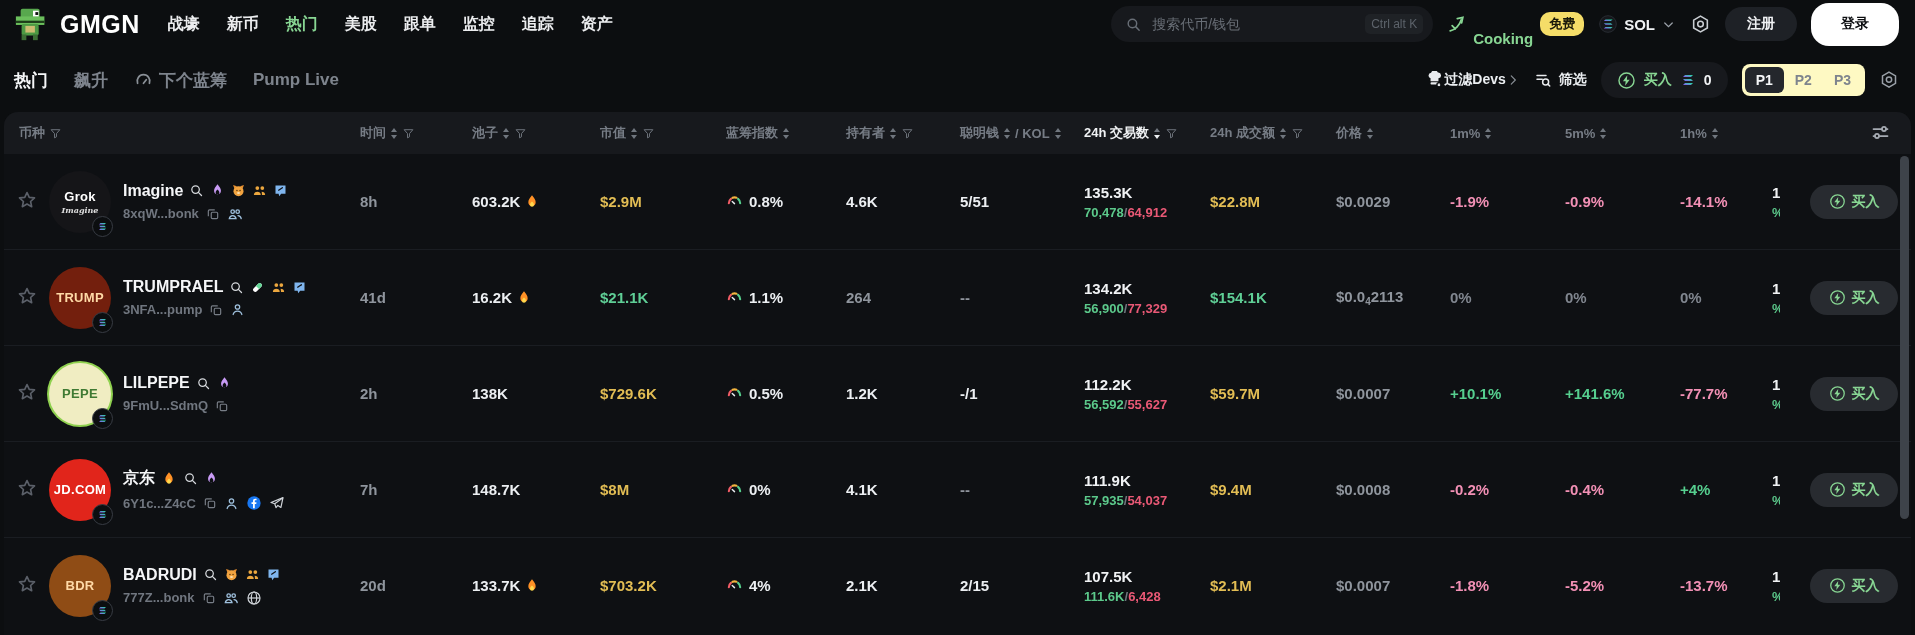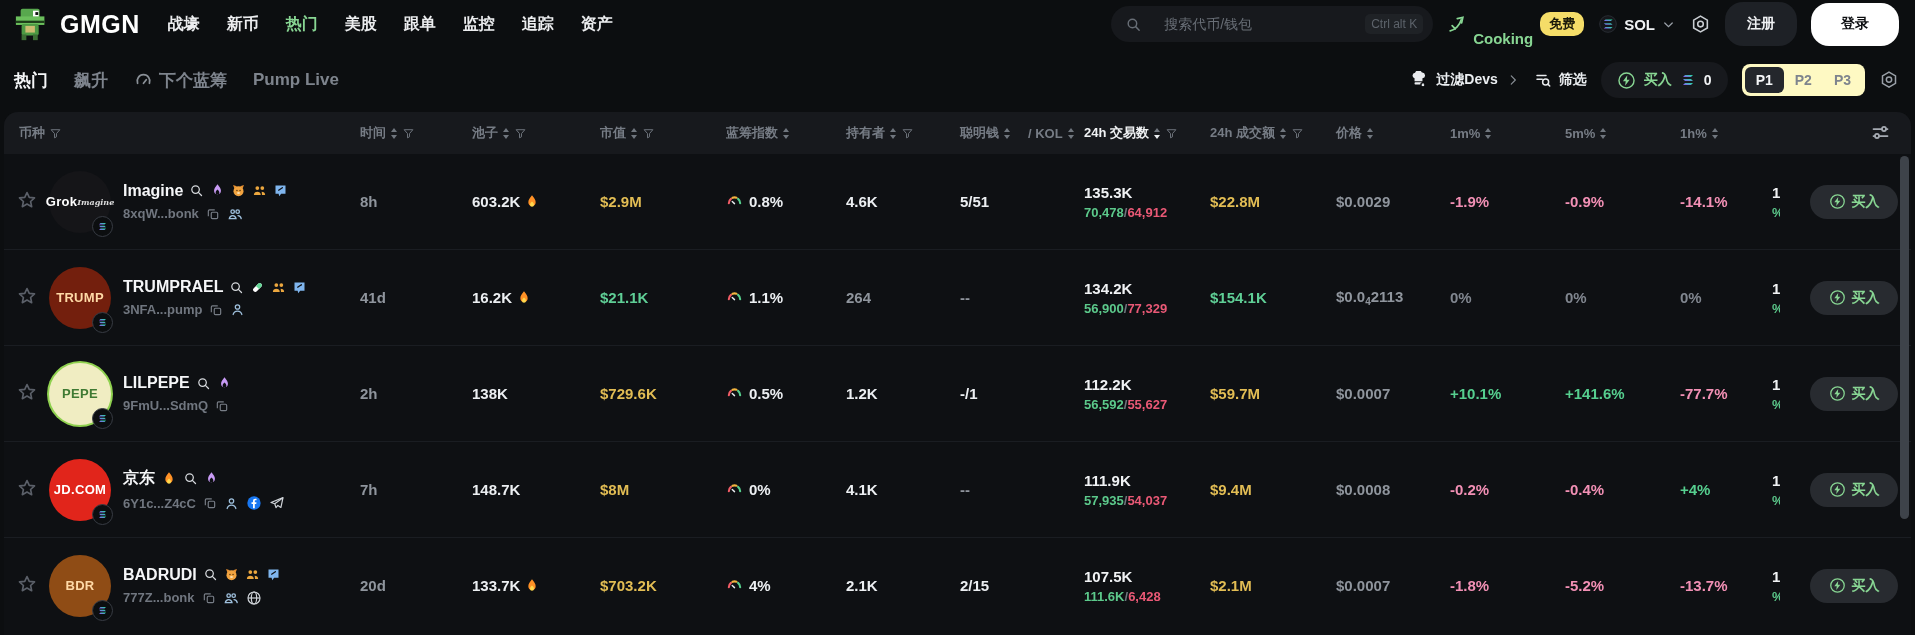--- a/index.html
+++ b/index.html
@@ -9,41 +9,41 @@
 
   
   .topnav{height:48px;display:flex;align-items:center;padding:0 16px 0 14px;gap:10px;background:#0c0e10;}
   .brand{display:flex;align-items:center;gap:8px;cursor:pointer;}
   .brand-text{font-size:25px;font-weight:800;letter-spacing:.5px;color:#fff;}
   .menu{display:flex;align-items:center;gap:27px;margin-left:18px;}
   .menu-item{font-size:16px;font-weight:600;color:#ecedef;cursor:pointer;white-space:nowrap;}
   .menu-item.active{color:#88d693;}
   .topnav-right{margin-left:auto;display:flex;align-items:center;gap:14px;}
   .search{width:298px;height:36px;background:#17191d;border-radius:18px;display:flex;align-items:center;padding:0 10px 0 14px;gap:8px;}
-  .search input{flex:1;background:transparent;border:0;outline:none;color:#cfd3d8;font-size:14px;font-family:inherit;margin-left:12px;}
+  .search input{flex:1;background:transparent;border:0;outline:none;color:#cfd3d8;font-size:14px;font-family:inherit;}
   .search input::placeholder{color:#686e76;}
   .kbd{font-size:12px;color:#5d636b;background:#1f2226;border-radius:5px;padding:3px 6px;white-space:nowrap;}
   .cooking{display:flex;align-items:center;gap:7px;cursor:pointer;}
   .cooking-label{color:#88d693;font-size:15px;font-weight:700;margin-top:28px;}
   .free-badge{background:#f5dd68;color:#1a1a0a;font-size:13px;font-weight:700;border-radius:10px;padding:3px 9px;}
   .chain{display:flex;align-items:center;gap:6px;cursor:pointer;}
   .chain-label{font-size:15px;font-weight:700;color:#f0f2f4;}
   .btn{border:0;cursor:pointer;font-family:inherit;font-weight:700;border-radius:18px;}
-  .btn-register{background:#1e2126;color:#f0f2f4;font-size:14px;height:44px;padding:0 22px;}
+  .btn-register{background:#1e2126;color:#f0f2f4;font-size:14px;height:34px;padding:0 22px;}
   .btn-login{background:#ffffff;color:#0c0e10;font-size:14px;height:43px;padding:0 30px;}
 
   
   .subnav{height:64px;display:flex;align-items:center;padding:0 16px 0 14px;gap:26px;}
   .tab{font-size:17px;font-weight:700;color:#7e848d;cursor:pointer;display:flex;align-items:center;gap:6px;white-space:nowrap;}
   .tab.active{color:#f5f6f8;}
   .pills{display:flex;align-items:center;background:#17191d;border-radius:8px;padding:3px;margin-left:14px;}
   .pill{font-size:14px;font-weight:600;color:#7e848d;padding:5px 11px;border-radius:6px;cursor:pointer;}
   .pill.active{background:#30343a;color:#f5f6f8;}
   .subnav-right{margin-left:auto;display:flex;align-items:center;gap:14px;}
-  .fdevs{display:flex;align-items:center;gap:8px;font-size:14px;font-weight:600;color:#eceff2;cursor:pointer;}
+  .fdevs{display:flex;align-items:center;font-size:14px;font-weight:600;color:#eceff2;cursor:pointer;}
   .fsel{display:flex;align-items:center;gap:7px;font-size:14px;font-weight:600;color:#eceff2;cursor:pointer;}
   .buypill{display:flex;align-items:center;gap:8px;background:#17191d;border-radius:18px;height:36px;padding:0 16px;cursor:pointer;}
   .buypill .blabel{color:#88d693;font-size:14px;font-weight:700;}
   .buypill .bamt{color:#f0f2f4;font-size:14px;font-weight:700;}
   .presets{display:flex;align-items:center;background:#fef9c3;border-radius:8px;padding:3px;}
   .preset{font-size:14px;font-weight:700;color:#7e848d;padding:5px 11px;border-radius:6px;cursor:pointer;}
   .preset.active{background:#24272c;color:#f5f6f8;}
 
   
   .table{position:relative;margin:0 4px;background:#0e1013;border-radius:14px 14px 0 0;height:523px;}
@@ -59,21 +59,21 @@
   .row:first-of-type{border-top:0;}
   .cell{padding-left:23px;font-size:15px;font-weight:600;color:#eceff2;white-space:nowrap;}
   .c-gray{color:#8f959d;}
   .c-yellow{color:#e2bd54;}
   .c-green{color:#5fcf96;}
   .up{color:#56cf8f;}
   .down{color:#f290b5;}
   .flat{color:#80868f;}
   .fav{padding-left:13px;cursor:pointer;}
   .tokencell{padding-left:7px;display:flex;align-items:center;gap:12px;}
-  .avatar{position:relative;width:62px;height:62px;border-radius:50%;display:flex;align-items:center;justify-content:center;cursor:pointer;flex:0 0 62px;}
+  .avatar{position:relative;width:62px;height:62px;border-radius:50%;display:flex;flex-direction:column;align-items:center;justify-content:center;cursor:pointer;flex:0 0 62px;}
   .av-text{font-size:13px;font-weight:800;letter-spacing:.3px;}
   .av-sub{font-size:8px;font-style:italic;font-family:"DejaVu Serif",serif;opacity:.85;margin-top:1px;}
   .sol-badge{position:absolute;right:-2px;bottom:-4px;width:19px;height:19px;border-radius:50%;background:#0c0e10;border:1px solid #383c44;display:flex;align-items:center;justify-content:center;}
   .tok-name-line{display:flex;align-items:center;gap:6px;}
   .tok-name{font-size:16px;font-weight:800;color:#f5f6f8;cursor:pointer;}
   .tok-addr-line{display:flex;align-items:center;gap:7px;margin-top:6px;}
   .tok-addr{font-size:13px;color:#70767f;}
   .poolcell{display:flex;align-items:center;gap:4px;}
   .bluechip{display:flex;gap:6px;}
   .two-line .top{font-size:15px;font-weight:700;color:#f0f2f4;}
@@ -337,21 +337,21 @@
         </span>
       </div>
       <div class="th">
         <span>聪明钱</span>
         <span class="ic ">
           <svg viewBox="0 0 8 13" width="8" height="13">
             <path d="M4 1l3 4H1z" fill="#70767e"></path>
             <path d="M4 12L1 8h6z" fill="#70767e"></path>
           </svg>
         </span>
-        <span style="margin-left:13px">/ KOL</span>
+        <span style="margin-left:0">/ KOL</span>
         <span class="ic ">
           <svg viewBox="0 0 8 13" width="8" height="13">
             <path d="M4 1l3 4H1z" fill="#70767e"></path>
             <path d="M4 12L1 8h6z" fill="#70767e"></path>
           </svg>
         </span>
       </div>
       <div class="th active">
         <span>24h 交易数</span>
         <span class="ic ">

